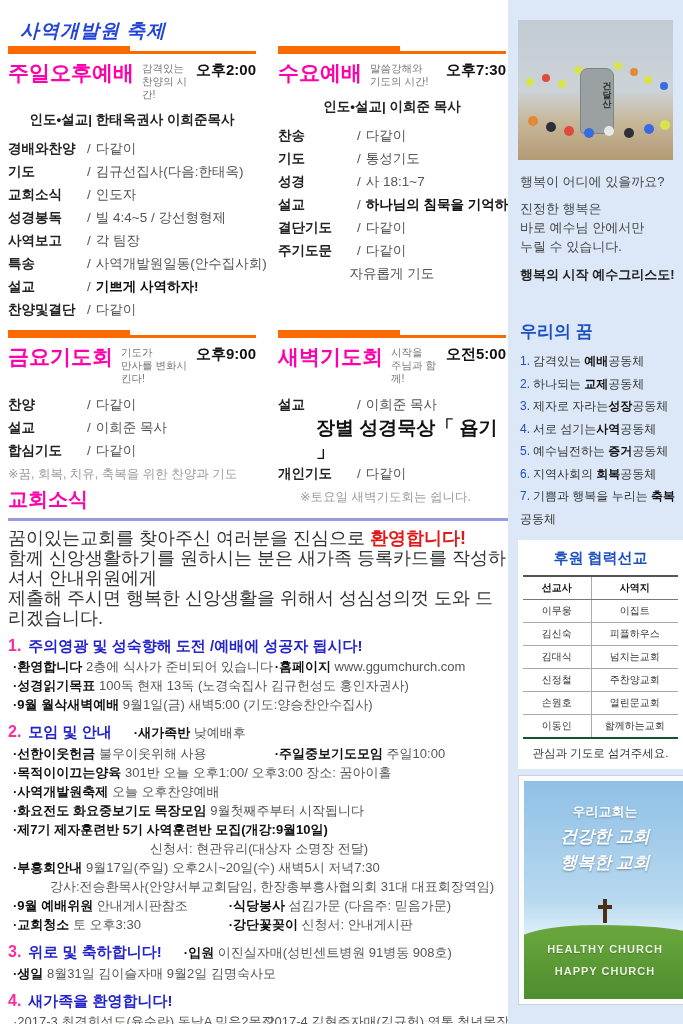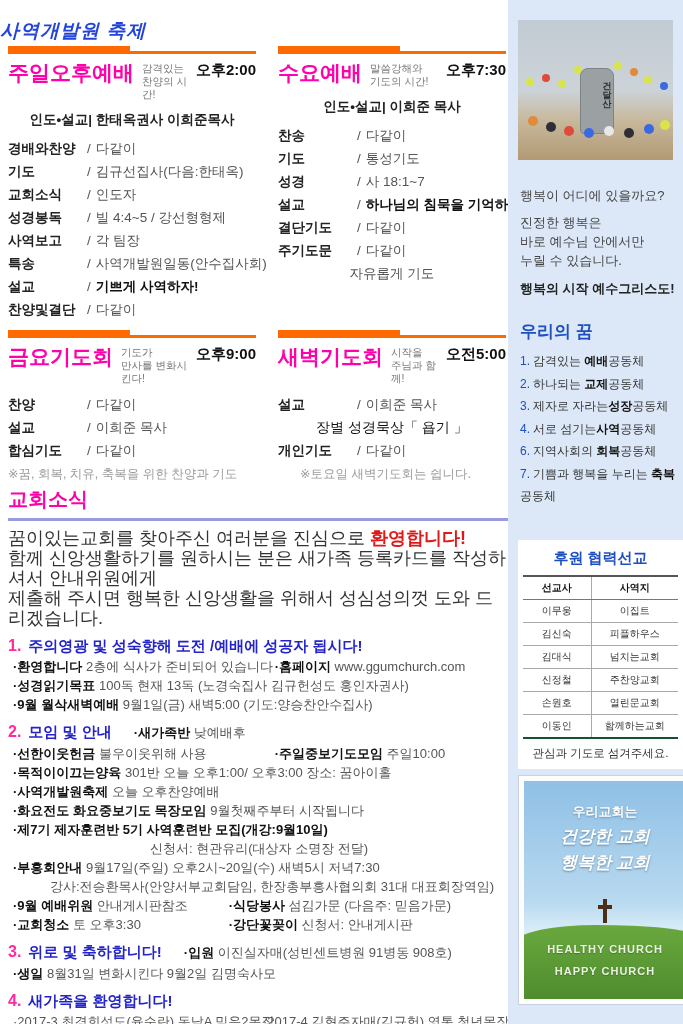--- a/index.html
+++ b/index.html
@@ -2,21 +2,21 @@
 <html><head>
 <meta charset="utf-8">
 <style>
   html,body{margin:0;padding:0;}
   body{
     width:683px;height:1024px;position:relative;overflow:hidden;
     background:#ffffff;color:#3a3a3a;
     font-family:"Liberation Sans","DejaVu Sans",sans-serif;
   }
   
-  .banner{position:absolute;left:0;top:18px;font-size:19px;font-weight:bold;
+  .banner{position:absolute;left:20px;top:18px;font-size:19px;font-weight:bold;
     font-style:italic;color:#2244dd;letter-spacing:1px;}
   
   .svc{position:absolute;}
   .svc.c1{left:8px;width:248px;}
   .svc.c2{left:278px;width:228px;}
   .svc.r1{top:46px;}
   .svc.r2{top:330px;}
   .bar{position:relative;height:8px;}
   .bar::before{content:"";position:absolute;left:0;bottom:0;width:122px;height:8px;background:#ff6a00;}
   .bar::after{content:"";position:absolute;left:0;right:0;bottom:0;height:3px;background:#ff6a00;}
@@ -25,21 +25,21 @@
   .svc-tag{flex:1;font-size:10.5px;color:#777;line-height:13px;margin:3px 4px 0 8px;}
   .svc-time{font-size:15px;font-weight:bold;color:#111;margin-top:2px;white-space:nowrap;}
   .svc-leader{font-size:13.5px;font-weight:bold;color:#222;text-align:center;margin:10px 0 8px;}
   .svc-body{margin-top:8px;}
   .svc-row{font-size:13.5px;line-height:23px;color:#555;white-space:nowrap;}
   .svc-row .lbl{display:inline-block;width:76px;font-weight:bold;color:#222;
     text-align:justify;text-align-last:justify;vertical-align:top;}
   .svc-row .sep{margin:0 5px 0 3px;color:#555;}
   .svc-row .val.bold-val{font-weight:bold;color:#111;}
   .svc-center{font-size:13.5px;line-height:23px;color:#555;text-align:center;}
-  .svc-extra-bold{font-size:14px;line-height:23px;font-weight:normal;color:#111;padding-left:38px;}
+  .svc-extra-bold{font-size:19px;line-height:23px;font-weight:bold;color:#111;padding-left:38px;}
   .svc-note{font-size:12.5px;line-height:20px;color:#9a9a9a;margin-top:2px;}
   .svc-note.ind{padding-left:22px;}
   
   .news{position:absolute;left:8px;top:486px;width:500px;}
   .news-title{font-size:20px;font-weight:bold;color:#ff00aa;}
   .news-rule{height:3px;background:#9a9ade;margin:5px 0 7px;}
   .welcome{font-size:18px;line-height:20px;color:#333;}
   .hl{color:#e01818;font-weight:bold;}
   .item-head{margin-top:7px;font-size:15px;line-height:22px;white-space:nowrap;}
   .no{color:#ff2aa0;font-weight:bold;font-size:16px;margin-right:7px;}
@@ -62,21 +62,21 @@
   .stone{position:absolute;left:62px;top:48px;width:32px;height:64px;background:#9ba1a3;
     border-radius:8px 8px 4px 4px;border:1px solid #7d8486;}
   .stone-label{writing-mode:vertical-rl;font-size:9px;font-weight:bold;color:#2e2e2e;
     display:block;margin:6px auto 0;text-align:center;width:100%;}
   .crowd1{position:absolute;left:8px;top:58px;width:8px;height:8px;border-radius:50%;background:#d8e44a;
     box-shadow:16px -4px 0 #e04a3a,32px 2px 0 #d8e44a,118px -2px 0 #d8e44a,134px 4px 0 #3a6ae0,
       104px -10px 0 #e08a3a,48px -12px 0 #d8e44a,88px -16px 0 #d8e44a;}
   .crowd2{position:absolute;left:10px;top:96px;width:10px;height:10px;border-radius:50%;background:#e08a3a;
     box-shadow:18px 6px 0 #2e2e38,36px 10px 0 #e04a3a,56px 12px 0 #3a6ae0,76px 10px 0 #e8e8e8,
       96px 12px 0 #2e2e38,116px 8px 0 #3a6ae0,132px 4px 0 #d8e44a;}
-  .msg{position:absolute;left:12px;top:172px;width:156px;font-size:13px;line-height:19px;color:#444;margin-top:14px;}
+  .msg{position:absolute;left:12px;top:172px;width:156px;font-size:13px;line-height:19px;color:#444;}
   .msg-q{margin-bottom:8px;}
   .msg-final{margin-top:9px;font-weight:bold;color:#222;}
   .dream{position:absolute;left:12px;top:320px;width:158px;}
   .dream-title{font-size:17px;font-weight:bold;color:#1d4fc0;margin-bottom:7px;}
   .dream-item{font-size:12px;line-height:22.5px;color:#333;}
   .dream-item .dno{color:#1d4fc0;margin-right:3px;}
   .dream-item b{color:#111;}
   .mission{position:absolute;left:10px;top:540px;width:155px;background:#ffffff;padding:9px 5px 8px;}
   .m-title{text-align:center;font-size:15px;font-weight:bold;color:#1d4fc0;margin-bottom:7px;}
   .m-table{width:100%;border-collapse:collapse;font-size:10px;color:#333;}
@@ -232,21 +232,21 @@
   </div>
   <div class="bl">
     <span class="g1 w212"><b>·교회청소</b><span> 토 오후3:30</span></span>
     <b>·강단꽃꽂이</b><span> 신청서: 안내게시판</span>
   </div>
 
   <div class="item-head">
     <span class="no">3.</span><span class="ititle">위로 및 축하합니다!</span>
     <span class="ih-extra"><b>·입원</b><span> 이진실자매(성빈센트병원 91병동 908호)</span></span>
   </div>
-  <div class="bl"><b>·생일</b><span> 8월31일 변화시킨다  9월2일 김명숙사모</span></div>
+  <div class="bl"><b>·생일</b><span> 8월31일 김이슬자매  9월2일 김명숙사모</span></div>
 
   <div class="item-head">
     <span class="no">4.</span><span class="ititle">새가족을 환영합니다!</span>
   </div>
   <div class="bl">
     <span class="g1 w250">·2017-3 최경희성도(윤순란) 동남A 믿음2목장</span><span>·2017-4 김현주자매(김규헌) 영통 청년목장</span>
   </div>
   <div class="bl">
     <span class="g1 w250">·2017-5 변정희권사(자진) 신안A 비전1목장</span><span>·2017-6 이문영집사(자진) 신안A 비전2목장</span>
   </div>
@@ -268,20 +268,21 @@
     <div>누릴 수 있습니다.</div>
     <div class="msg-final">행복의 시작 예수그리스도!</div>
   </div>
 
   <div class="dream">
     <div class="dream-title">우리의 꿈</div>
     <div class="dream-item"><span class="dno">1.</span><span>감격있는 </span><b>예배</b><span>공동체</span></div>
     <div class="dream-item"><span class="dno">2.</span><span>하나되는 </span><b>교제</b><span>공동체</span></div>
     <div class="dream-item"><span class="dno">3.</span><span>제자로 자라는</span><b>성장</b><span>공동체</span></div>
     <div class="dream-item"><span class="dno">4.</span><span>서로 섬기는</span><b>사역</b><span>공동체</span></div>
+    <div class="dream-item"><span class="dno">5.</span><span>예수님전하는 </span><b>증거</b><span>공동체</span></div>
     <div class="dream-item"><span class="dno">6.</span><span>지역사회의 </span><b>회복</b><span>공동체</span></div>
     <div class="dream-item"><span class="dno">7.</span><span>기쁨과 행복을 누리는 </span><b>축복</b><span>공동체</span></div>
   </div>
 
   <div class="mission">
     <div class="m-title">후원 협력선교</div>
     <table class="m-table">
       <thead>
         <tr>
           <th class="cdiv">선교사</th>

